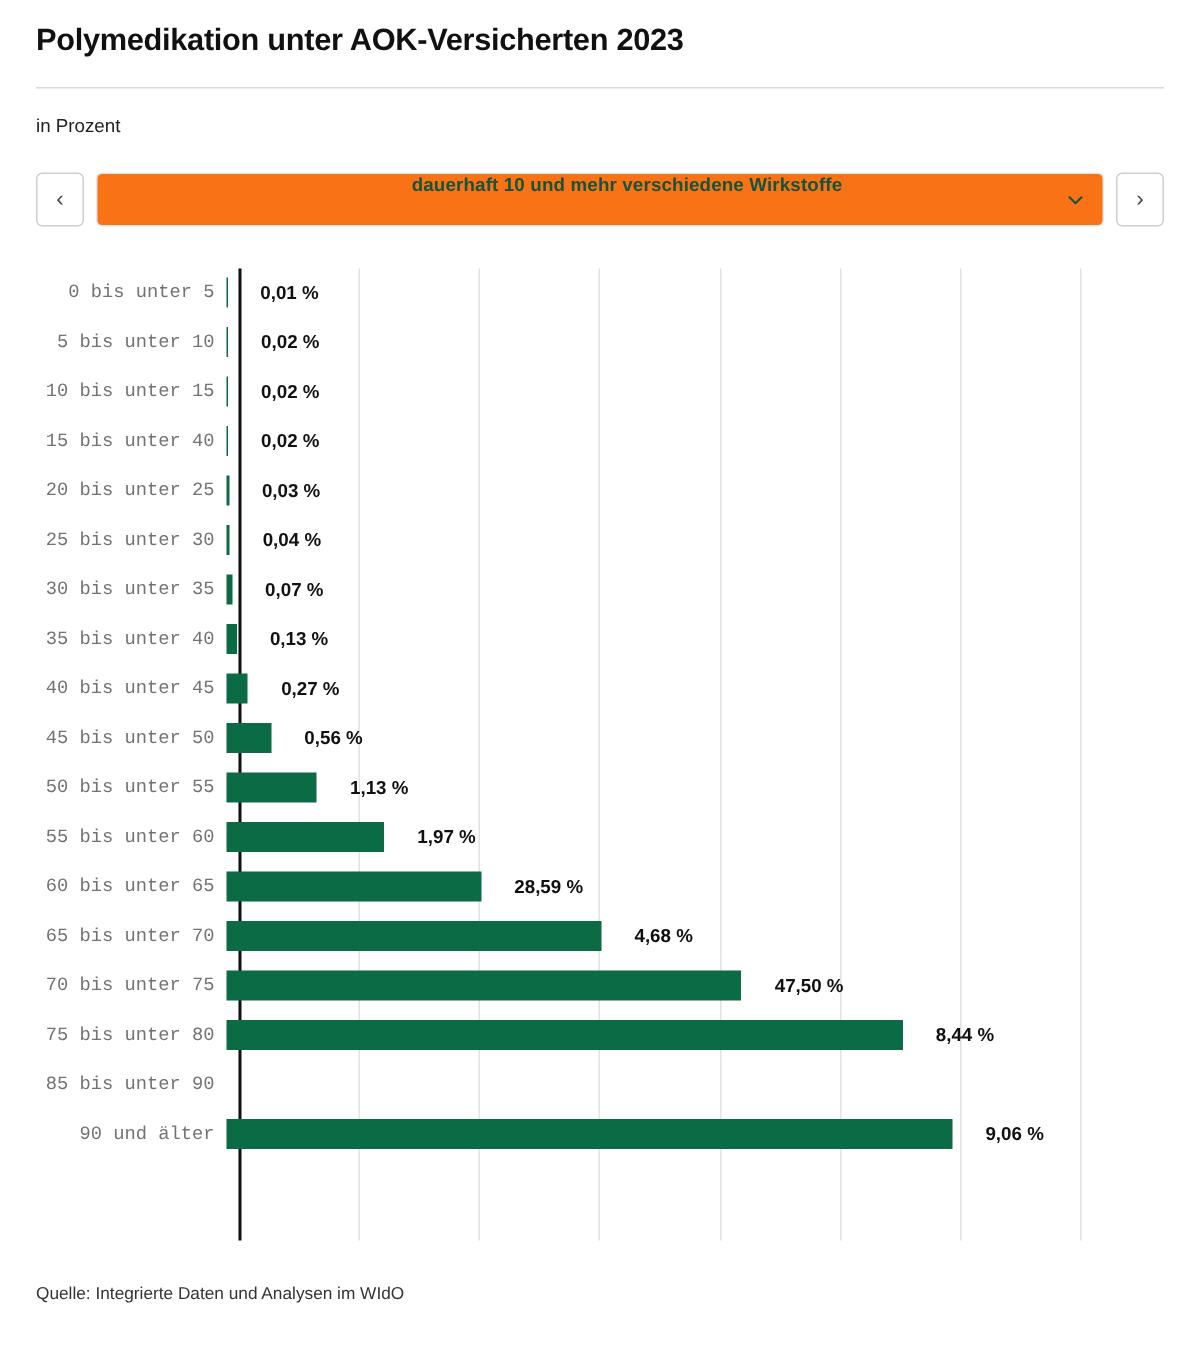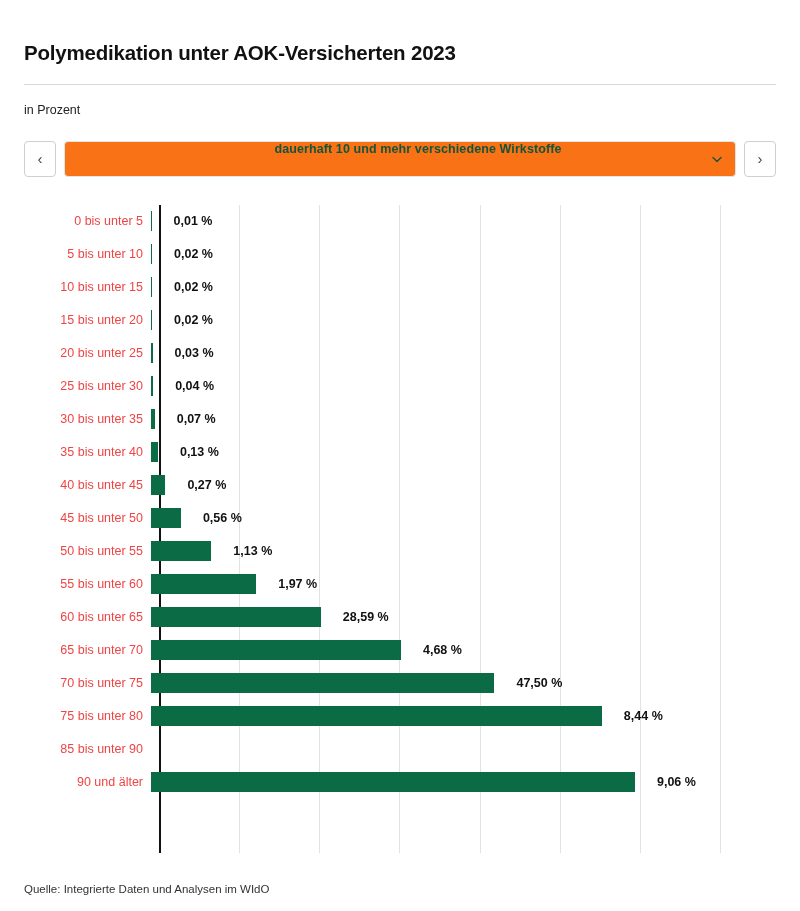--- a/index.html
+++ b/index.html
@@ -21,21 +21,21 @@
     box-sizing: border-box;
     padding: 0 24px;
     display: flex;
     flex-direction: column;
   }
   .title {
     font-size: 20.5px;
     font-weight: bold;
     letter-spacing: -0.2px;
     color: #111111;
-    margin-top: 41px;
+    margin-top: 15px;
     margin-bottom: 0;
     line-height: 1.2;
   }
   .title-rule {
     border: 0;
     border-top: 1px solid #d9d9d9;
     margin: 18px 0 0 0;
   }
   .subtitle {
     font-size: 12.5px;
@@ -130,23 +130,24 @@
   .row {
     height: 33px;
     display: flex;
     align-items: center;
   }
   .row-label {
     width: 127px;
     text-align: right;
     padding-right: 8px;
     font-size: 12.5px;
-    color: #ef4444;
+    color: #737373;
     white-space: nowrap;
     box-sizing: border-box;
+    font-family: Liberation Mono, monospace;
   }
   .bar-wrap {
     flex: 1;
     display: flex;
     align-items: center;
     height: 100%;
     position: relative;
   }
   .bar {
     height: 20px;
@@ -215,21 +216,21 @@
           </div>
         </div>
         <div class="row">
           <div class="row-label">10 bis unter 15</div>
           <div class="bar-wrap">
             <div class="bar" style="width: 1.06833px; background: rgb(11, 107, 69);"></div>
             <div class="bar-value">0,02 %</div>
           </div>
         </div>
         <div class="row">
-          <div class="row-label">15 bis unter 20</div>
+          <div class="row-label">15 bis unter 40</div>
           <div class="bar-wrap">
             <div class="bar" style="width: 1.06833px; background: rgb(11, 107, 69);"></div>
             <div class="bar-value">0,02 %</div>
           </div>
         </div>
         <div class="row">
           <div class="row-label">20 bis unter 25</div>
           <div class="bar-wrap">
             <div class="bar" style="width: 1.6025px; background: rgb(11, 107, 69);"></div>
             <div class="bar-value">0,03 %</div>

